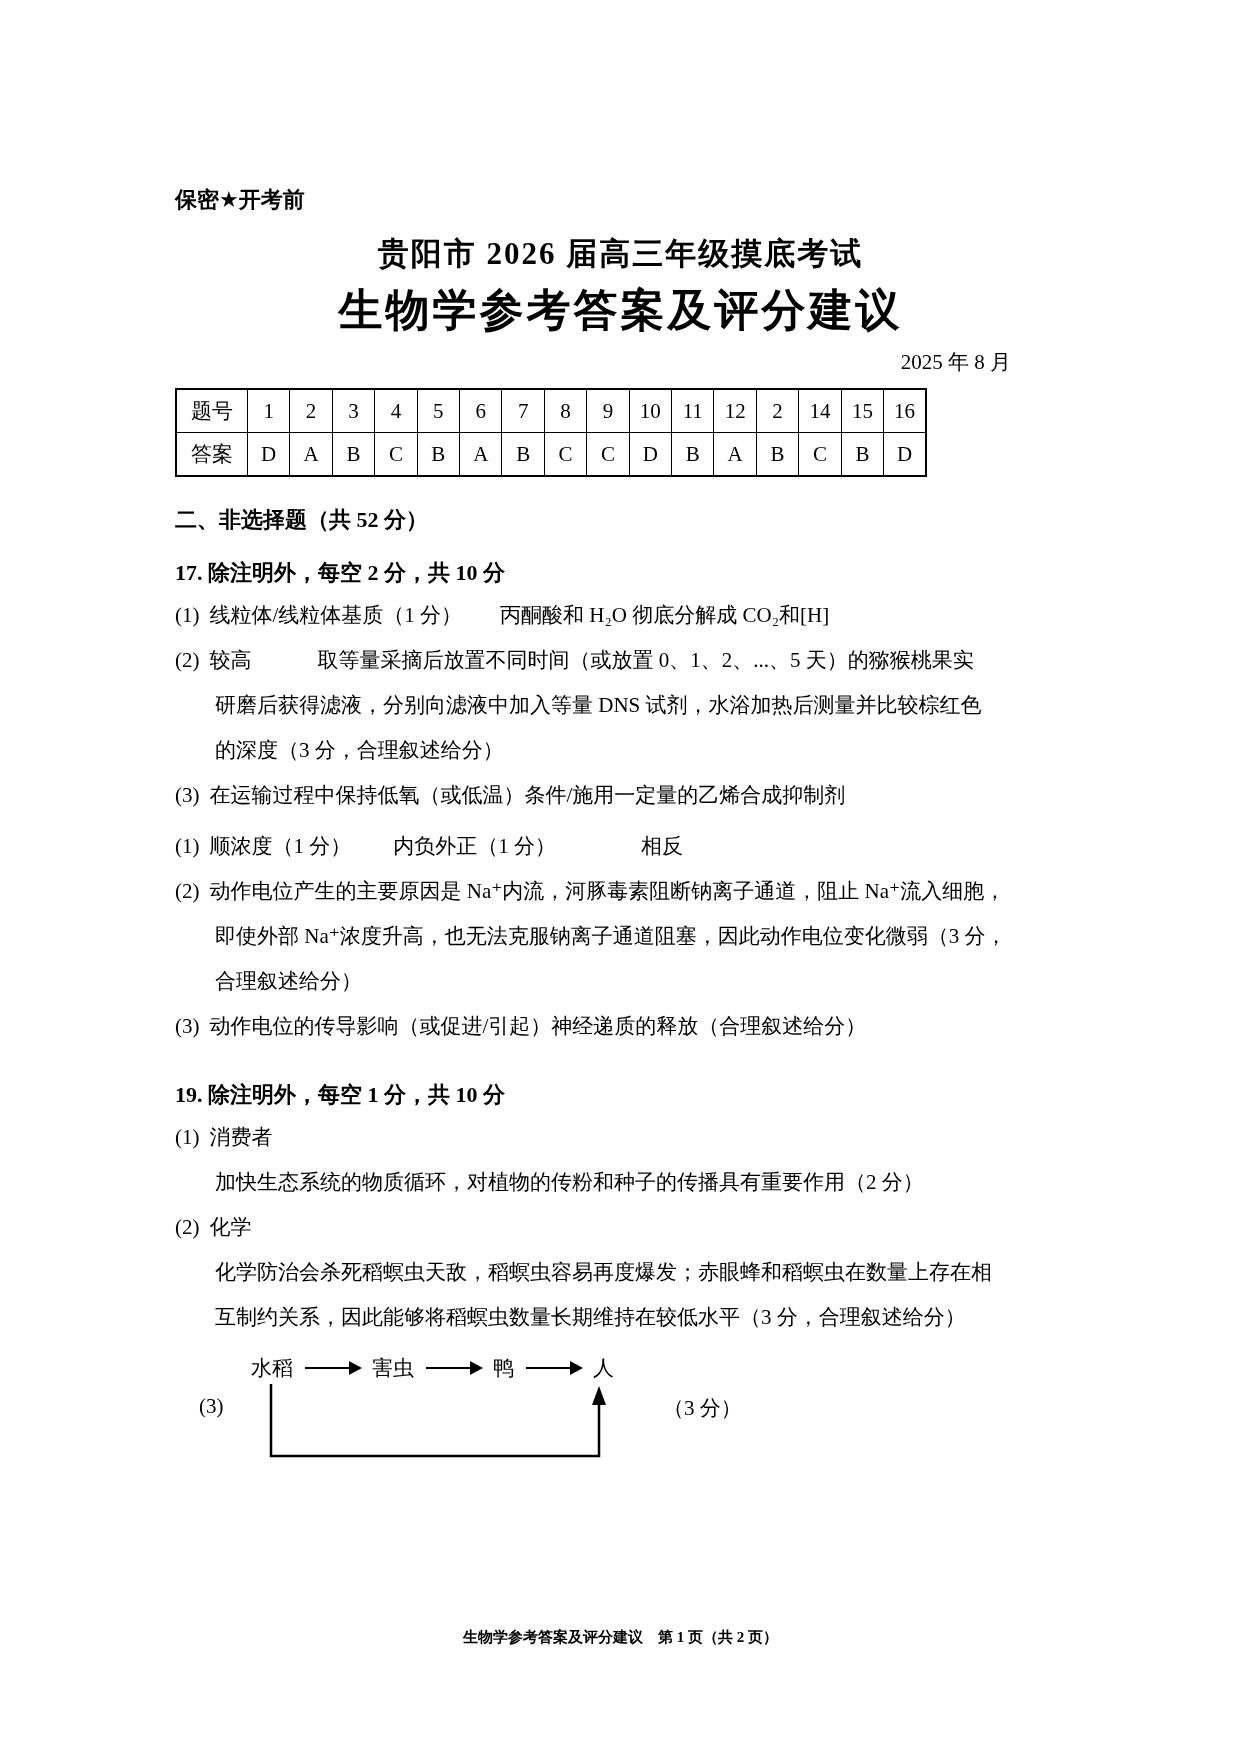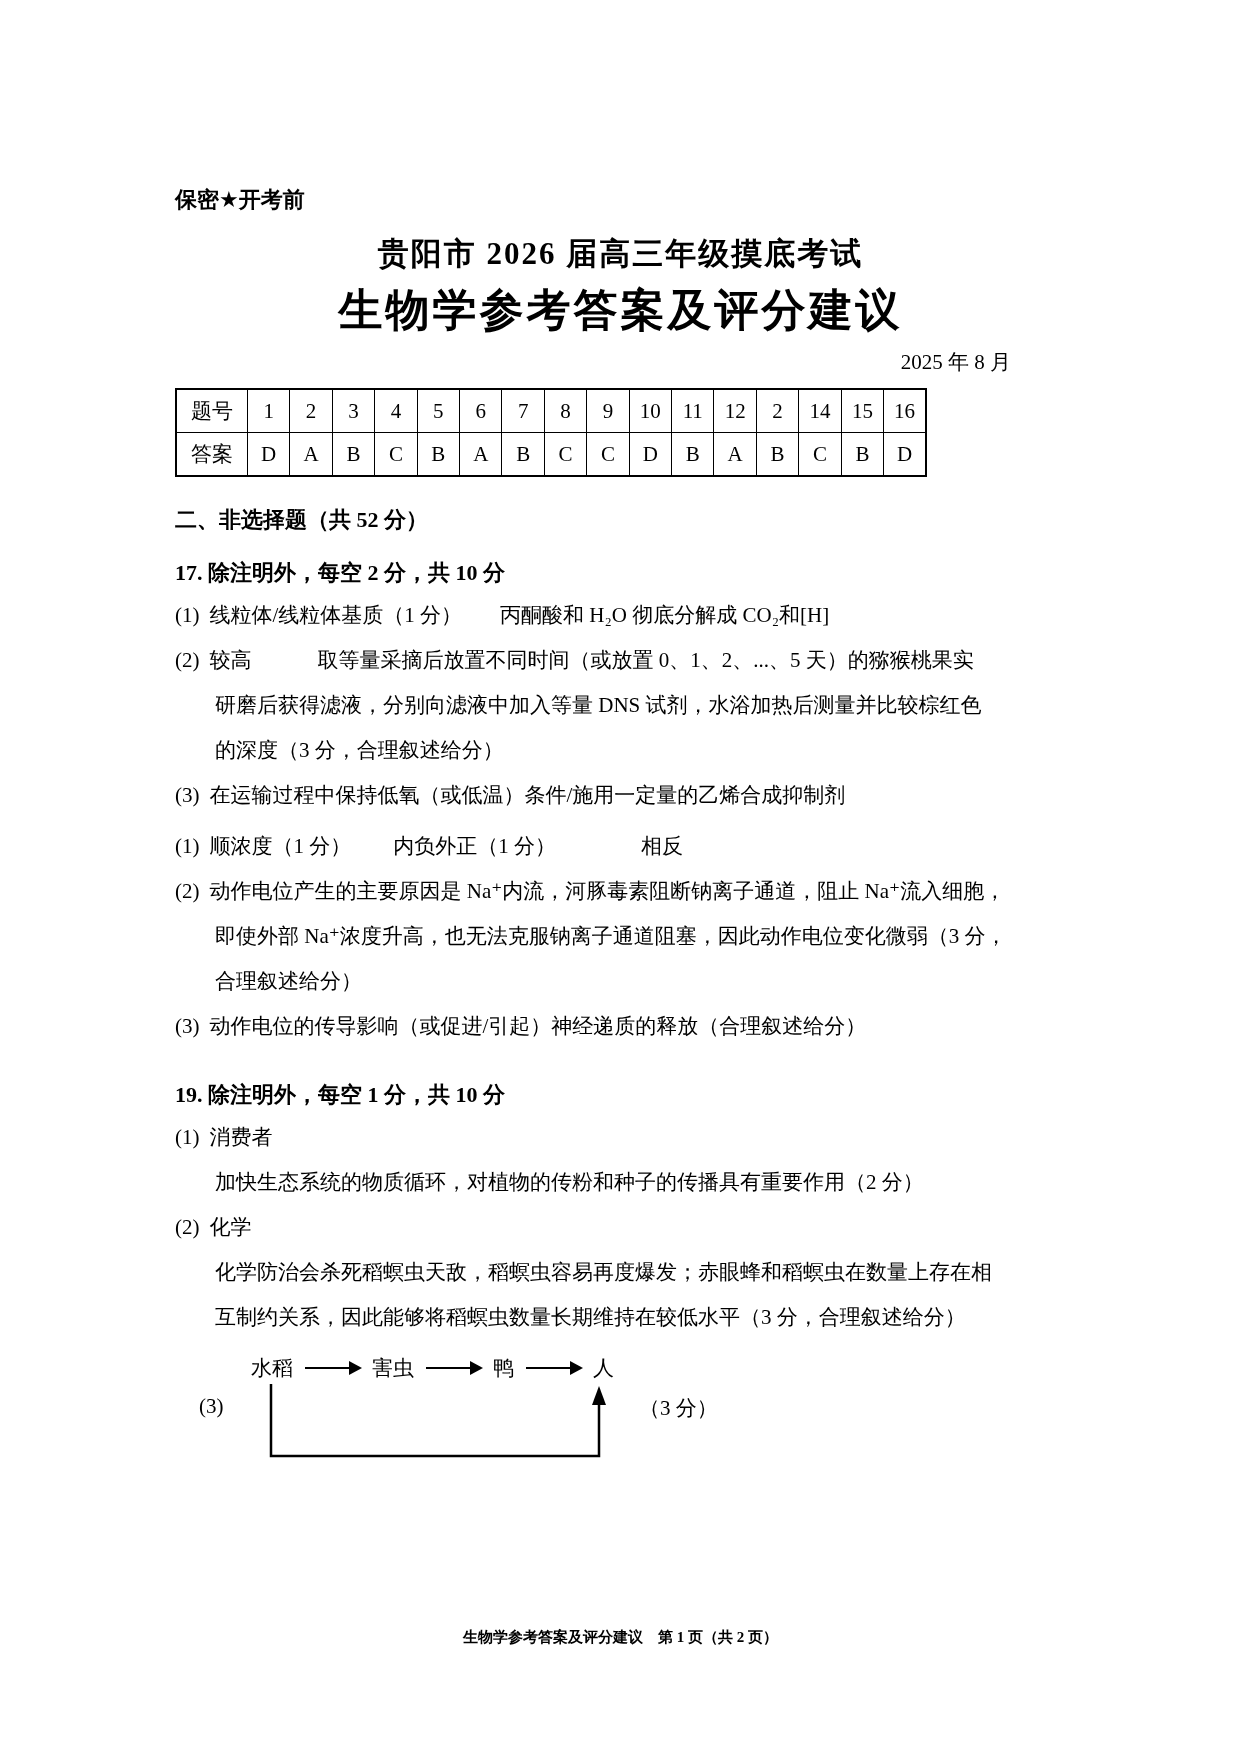--- a/index.html
+++ b/index.html
@@ -50,21 +50,21 @@
   
   .diagram { position:relative; margin:14px 0 0 76px; height:120px; font-size:21px; }
   .chain { display:flex; align-items:center; height:28px; }
   .chain .node { display:inline-block; }
   .arrow { display:inline-block; width:55px; height:2px; background:#000; margin:0 12px; position:relative; }
   .arrow::after {
     content:""; position:absolute; right:-2px; top:-6px;
     border-left:13px solid #000; border-top:7px solid transparent; border-bottom:7px solid transparent;
   }
   .d-label { position:absolute; left:-52px; top:40px; }
-  .d-score { position:absolute; left:388px; top:40px;font-family:Liberation Serif, serif; }
+  .d-score { position:absolute; left:412px; top:40px;font-family:Liberation Serif, serif; }
   .feedback-svg { position:absolute; left:0; top:26px; }
 
   .footer {
     position:absolute; top:1628px; left:0; width:100%;
     text-align:center; font-size:15px; font-weight:bold;
   }
 </style>
 </head>
 <body>
 

